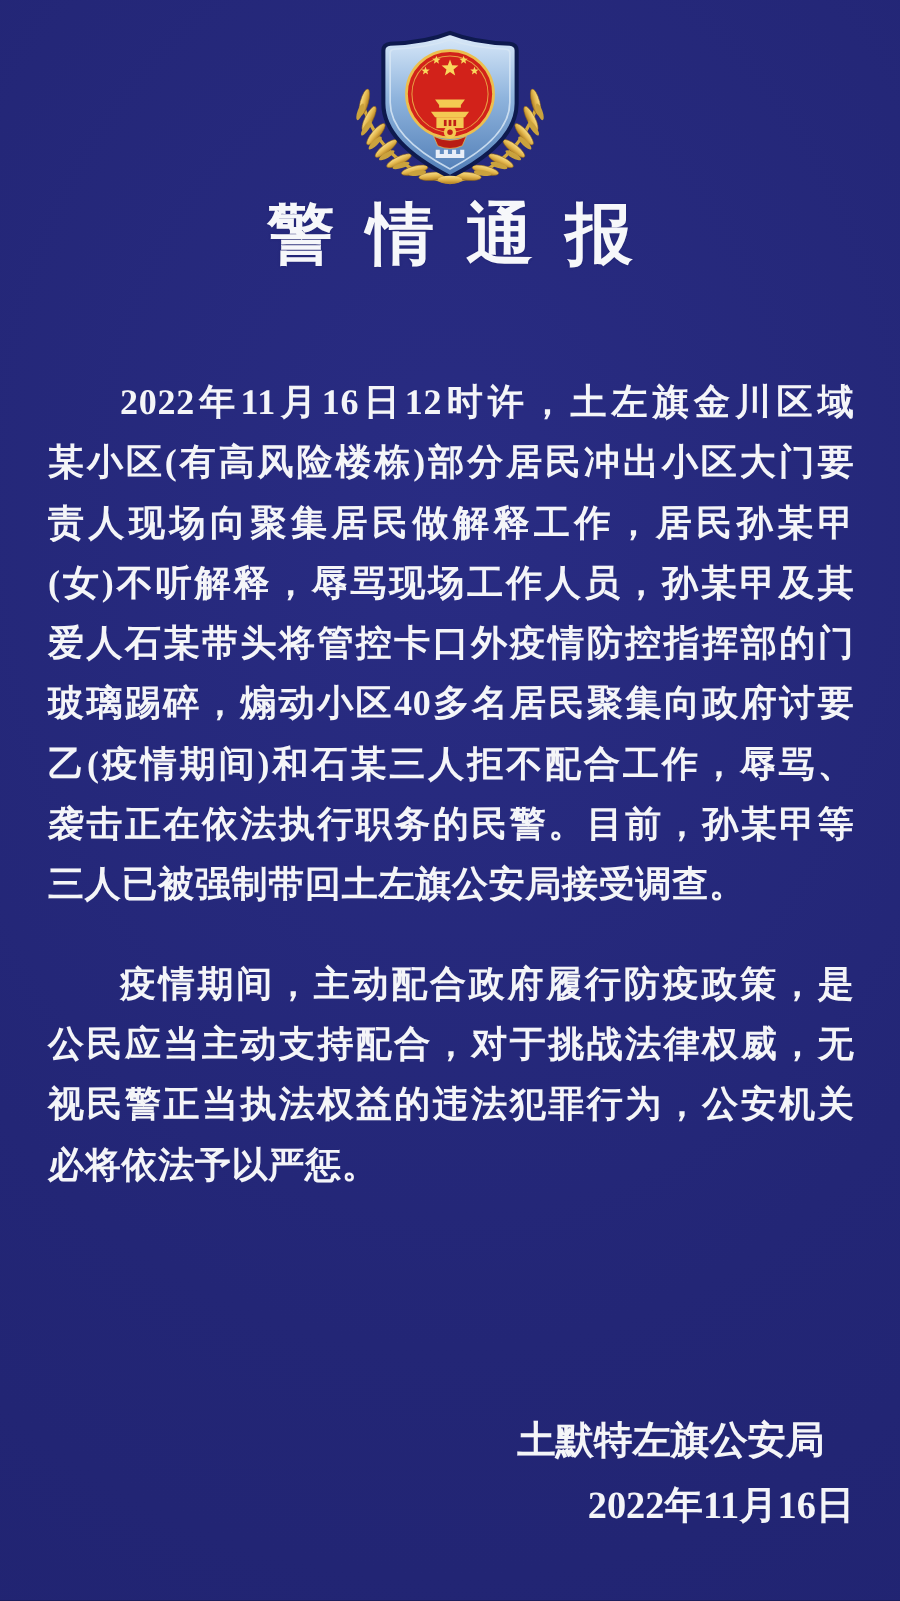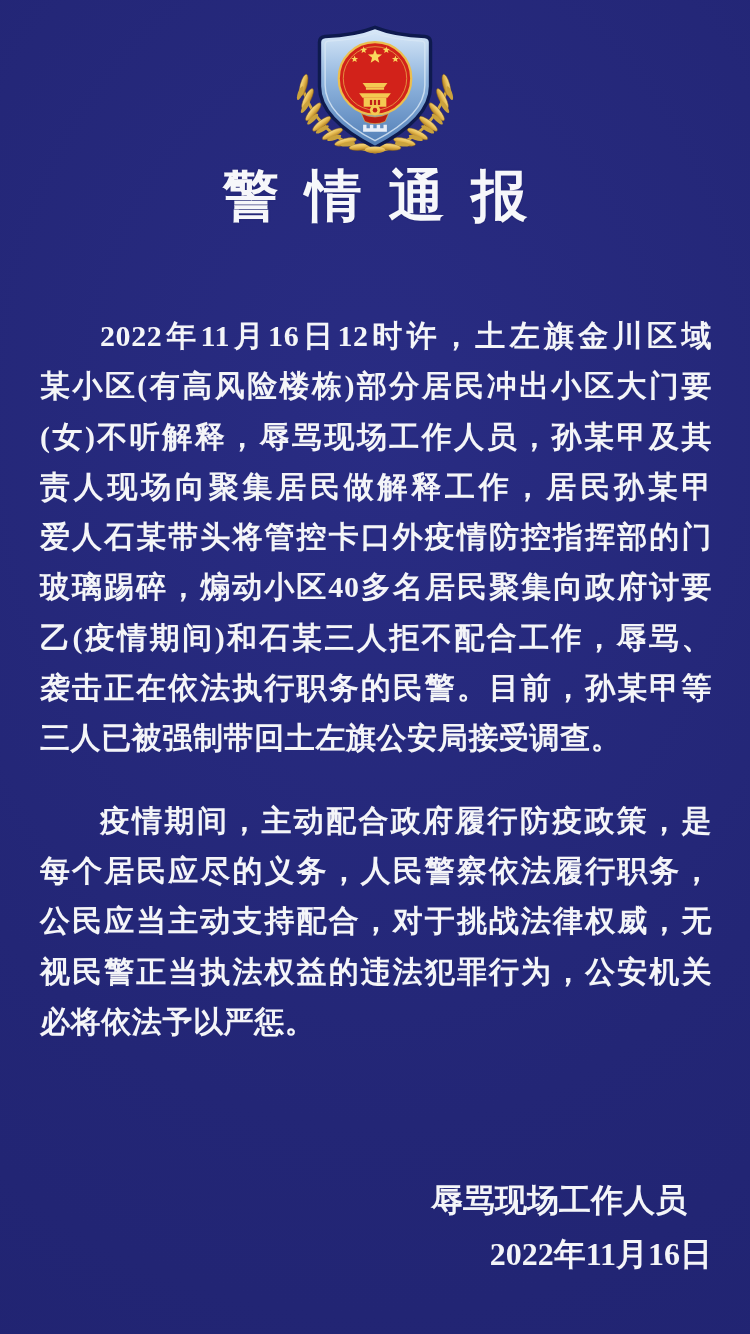--- a/index.html
+++ b/index.html
@@ -138,33 +138,32 @@
       <ellipse cx="150" cy="222" rx="18" ry="6" fill="url(#gld)"></ellipse>
     </svg>
   </div>
 
   <h1 class="title">警情通报</h1>
 
   <div class="body-text">
     <div>
       <div class="line para-start">2022年11月16日12时许，土左旗金川区域</div>
       <div class="line">某小区(有高风险楼栋)部分居民冲出小区大门要</div>
+      <div class="line">责人现场向聚集居民做解释工作，居民孙某甲</div>
       <div class="line">(女)不听解释，辱骂现场工作人员，孙某甲及其</div>
-      <div class="line">责人现场向聚集居民做解释工作，居民孙某甲</div>
       <div class="line">爱人石某带头将管控卡口外疫情防控指挥部的门</div>
       <div class="line">玻璃踢碎，煽动小区40多名居民聚集向政府讨要</div>
       <div class="line">乙(疫情期间)和石某三人拒不配合工作，辱骂、</div>
       <div class="line">袭击正在依法执行职务的民警。目前，孙某甲等</div>
       <div class="line para-end">三人已被强制带回土左旗公安局接受调查。</div>
     </div>
     <div>
       <div class="line para-start">疫情期间，主动配合政府履行防疫政策，是</div>
-      <div class="line">每个居民应尽的义务，人民警察依法履行职务，</div>
       <div class="line">公民应当主动支持配合，对于挑战法律权威，无</div>
       <div class="line">视民警正当执法权益的违法犯罪行为，公安机关</div>
       <div class="line para-end">必将依法予以严惩。</div>
     </div>
   </div>
 
-  <div class="issuer">辱骂现场工作人员</div>
+  <div class="issuer">土默特左旗公安局</div>
   <div class="date">2022年11月16日</div>
 
 </div>
 
 </body></html>

